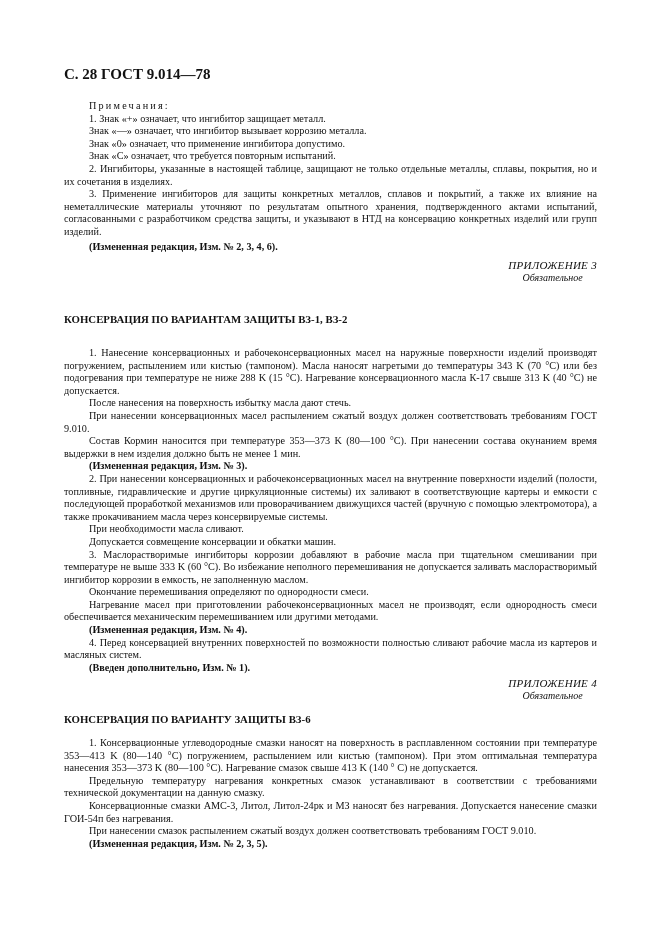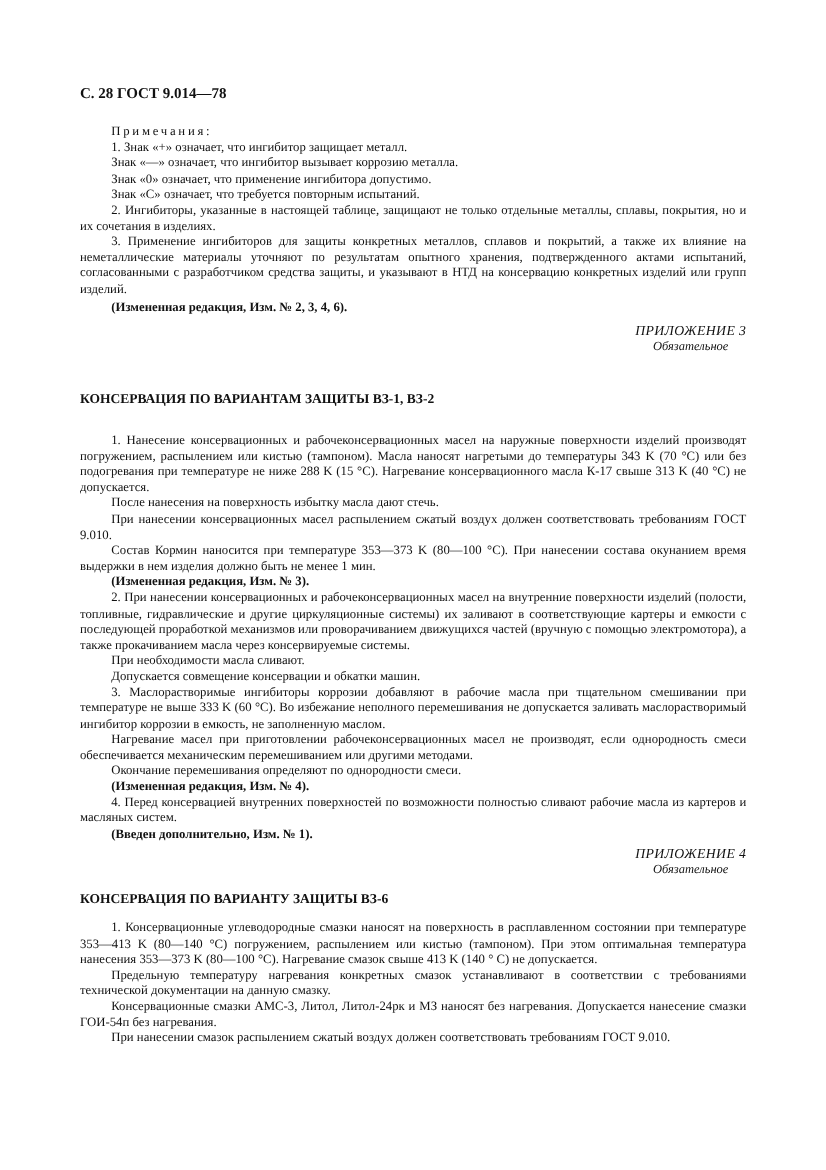--- a/index.html
+++ b/index.html
@@ -2,21 +2,21 @@
 <html><head>
 <meta charset="utf-8">
 <style>
   html, body { margin: 0; padding: 0; background: #ffffff; }
   body {
     width: 661px; height: 936px; position: relative; overflow: hidden;
     font-family: "Liberation Serif", "DejaVu Serif", serif;
     color: #111; font-size: 10.2px; line-height: 12.6px;
   }
   .page { position: absolute; left: 64px; top: 0; width: 533px; }
-  .header { position: absolute; top: 68px; left: 0; font-weight: bold; font-size: 12px; }
+  .header { position: absolute; top: 68px; left: 0; font-weight: bold; font-size: 15px; }
   .block { position: absolute; left: 0; width: 533px; }
   p { margin: 0; text-align: justify; text-indent: 25px; }
   .spaced { letter-spacing: 2.2px; }
   .bold { font-weight: bold; }
   .appx { position: absolute; right: 0; text-align: center; font-style: italic; }
   .appx .t { font-size: 11px; letter-spacing: 0.3px; }
   .appx .s { font-size: 10px; }
   .title { position: absolute; left: 0; width: 533px; text-align: left; font-weight: bold; font-size: 10.8px; }
 </style>
 </head>
@@ -47,34 +47,35 @@
   <div class="block" style="top:335px;margin-top:12px;">
     <p>1. Нанесение консервационных и рабочеконсервационных масел на наружные поверхности изделий производят погружением, распылением или кистью (тампоном). Масла наносят нагретыми до температуры 343 K (70 °C) или без подогревания при температуре не ниже 288 K (15 °C). Нагревание консервационного масла К-17 свыше 313 K (40 °C) не допускается.</p>
     <p>После нанесения на поверхность избытку масла дают стечь.</p>
     <p>При нанесении консервационных масел распылением сжатый воздух должен соответствовать требованиям ГОСТ 9.010.</p>
     <p>Состав Кормин наносится при температуре 353—373 K (80—100 °C). При нанесении состава окунанием время выдержки в нем изделия должно быть не менее 1 мин.</p>
     <p class="bold">(Измененная редакция, Изм. № 3).</p>
     <p>2. При нанесении консервационных и рабочеконсервационных масел на внутренние поверхности изделий (полости, топливные, гидравлические и другие циркуляционные системы) их заливают в соответствующие картеры и емкости с последующей проработкой механизмов или проворачиванием движущихся частей (вручную с помощью электромотора), а также прокачиванием масла через консервируемые системы.</p>
     <p>При необходимости масла сливают.</p>
     <p>Допускается совмещение консервации и обкатки машин.</p>
     <p>3. Маслорастворимые ингибиторы коррозии добавляют в рабочие масла при тщательном смешивании при температуре не выше 333 K (60 °C). Во избежание неполного перемешивания не допускается заливать маслорастворимый ингибитор коррозии в емкость, не заполненную маслом.</p>
+    <p>Окончание перемешивания определяют по однородности смеси.</p>
     <p>Нагревание масел при приготовлении рабочеконсервационных масел не производят, если однородность смеси обеспечивается механическим перемешиванием или другими методами.</p>
-    <p>Окончание перемешивания определяют по однородности смеси.</p>
     <p class="bold">(Измененная редакция, Изм. № 4).</p>
     <p>4. Перед консервацией внутренних поверхностей по возможности полностью сливают рабочие масла из картеров и масляных систем.</p>
     <p class="bold">(Введен дополнительно, Изм. № 1).</p>
   </div>
 
   <div class="appx" style="top:677px;">
     <div class="t">ПРИЛОЖЕНИЕ 4</div>
     <div class="s">Обязательное</div>
   </div>
 
   <div class="title" style="top:713px;">КОНСЕРВАЦИЯ ПО ВАРИАНТУ ЗАЩИТЫ ВЗ-6</div>
 
   <div class="block" style="top:737px;">
     <p>1. Консервационные углеводородные смазки наносят на поверхность в расплавленном состоянии при температуре 353—413 K (80—140 °C) погружением, распылением или кистью (тампоном). При этом оптимальная температура нанесения 353—373 K (80—100 °C). Нагревание смазок свыше 413 K (140 ° C) не допускается.</p>
     <p>Предельную температуру нагревания конкретных смазок устанавливают в соответствии с требованиями технической документации на данную смазку.</p>
     <p>Консервационные смазки АМС-3, Литол, Литол-24рк и МЗ наносят без нагревания. Допускается нанесение смазки ГОИ-54п без нагревания.</p>
     <p>При нанесении смазок распылением сжатый воздух должен соответствовать требованиям ГОСТ 9.010.</p>
+    <p class="bold">(Измененная редакция, Изм. № 2, 3, 5).</p>
   </div>
 
 </div>
 
 </body></html>

